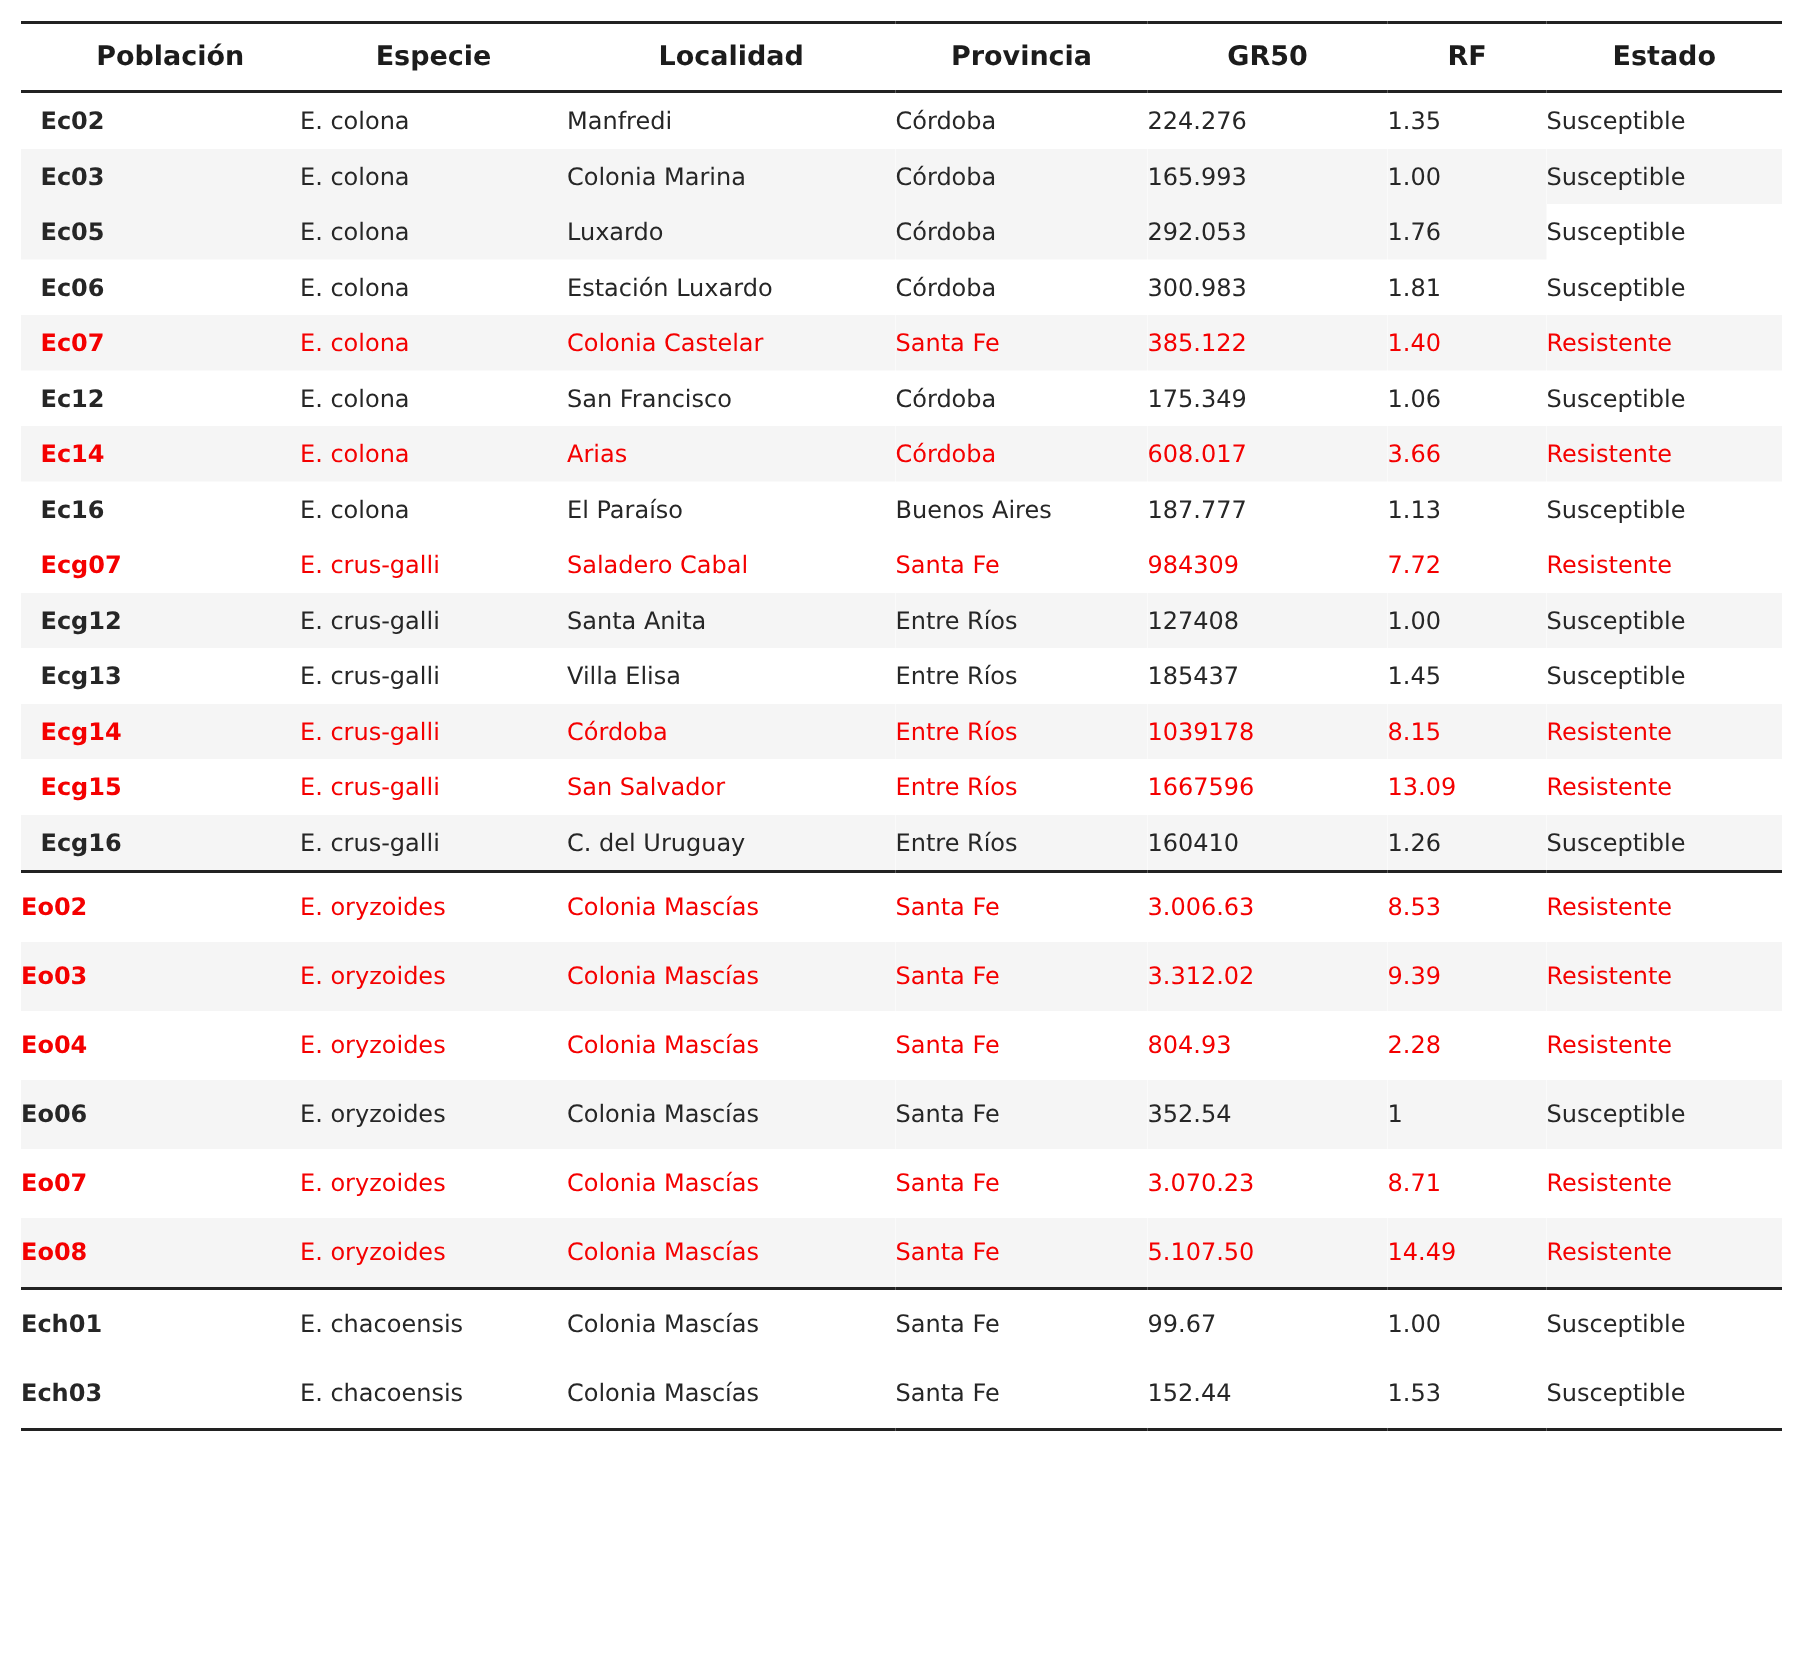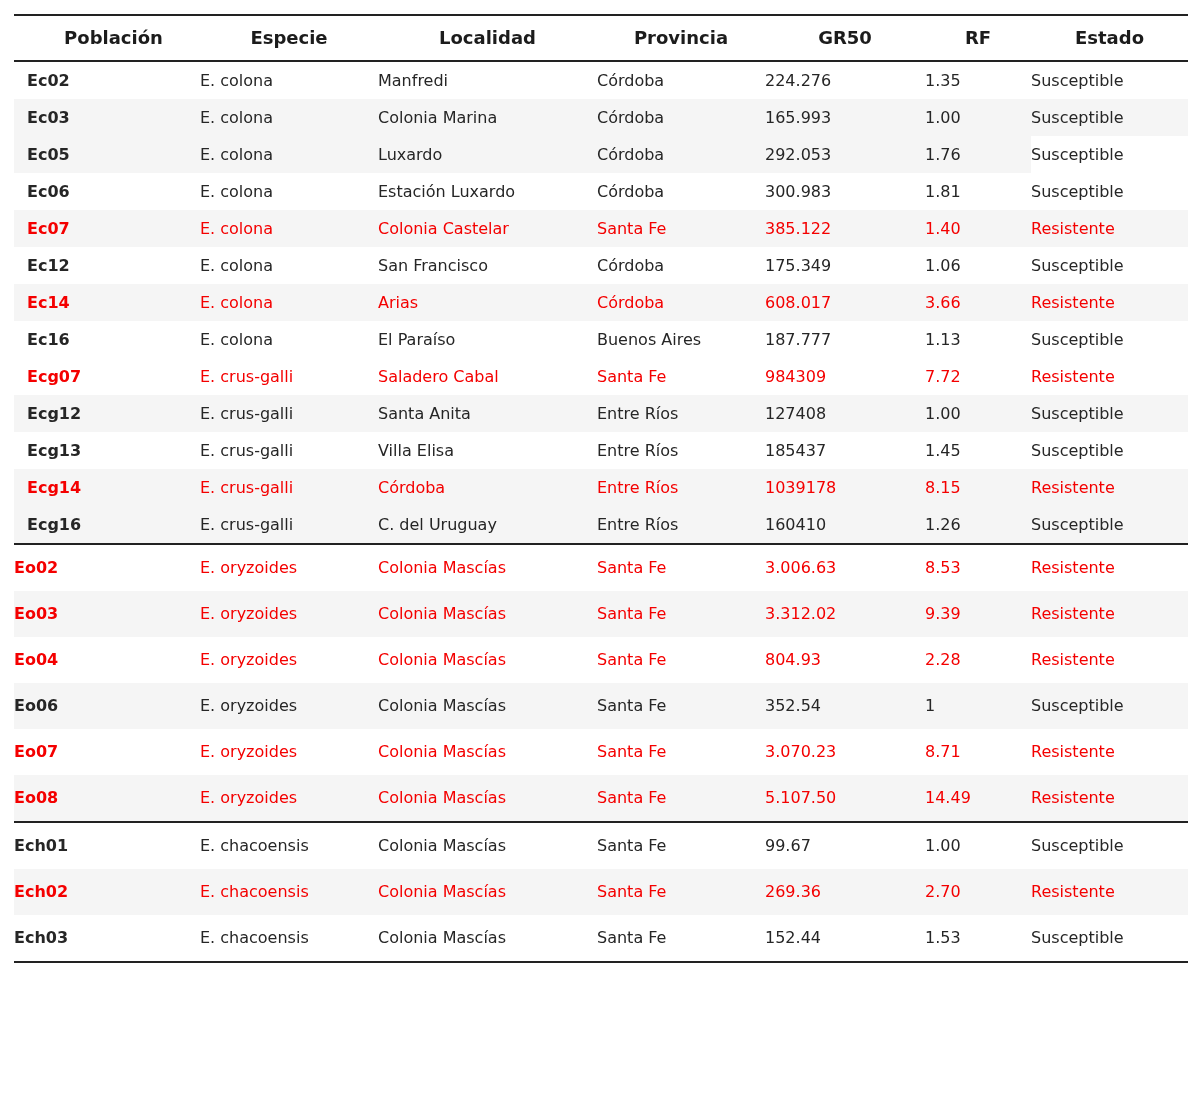--- a/index.html
+++ b/index.html
@@ -186,20 +186,29 @@
   </tr>
       <tr class="resistente stripe">
     <td class="col-poblacion">Ecg14</td>
     <td class="col-especie">E. crus-galli</td>
     <td class="col-localidad">Córdoba</td>
     <td class="col-provincia">Entre Ríos</td>
     <td class="col-gr50">1039178</td>
     <td class="col-rf">8.15</td>
     <td class="col-estado">Resistente</td>
   </tr>
+      <tr class="resistente">
+    <td class="col-poblacion">Ecg15</td>
+    <td class="col-especie">E. crus-galli</td>
+    <td class="col-localidad">San Salvador</td>
+    <td class="col-provincia">Entre Ríos</td>
+    <td class="col-gr50">1667596</td>
+    <td class="col-rf">13.09</td>
+    <td class="col-estado">Resistente</td>
+  </tr>
       <tr class="stripe">
     <td class="col-poblacion">Ecg16</td>
     <td class="col-especie">E. crus-galli</td>
     <td class="col-localidad">C. del Uruguay</td>
     <td class="col-provincia">Entre Ríos</td>
     <td class="col-gr50">160410</td>
     <td class="col-rf">1.26</td>
     <td class="col-estado">Susceptible</td>
   </tr>
       <tr class="resistente group-start tall">
@@ -258,29 +267,20 @@
   </tr>
       <tr class="group-start tall">
     <td class="col-poblacion">Ech01</td>
     <td class="col-especie">E. chacoensis</td>
     <td class="col-localidad">Colonia Mascías</td>
     <td class="col-provincia">Santa Fe</td>
     <td class="col-gr50">99.67</td>
     <td class="col-rf">1.00</td>
     <td class="col-estado">Susceptible</td>
   </tr>
-      <tr class="resistente stripe tall">
-    <td class="col-poblacion">Ech02</td>
-    <td class="col-especie">E. chacoensis</td>
-    <td class="col-localidad">Colonia Mascías</td>
-    <td class="col-provincia">Santa Fe</td>
-    <td class="col-gr50">269.36</td>
-    <td class="col-rf">2.70</td>
-    <td class="col-estado">Resistente</td>
-  </tr>
       <tr class="tall">
     <td class="col-poblacion">Ech03</td>
     <td class="col-especie">E. chacoensis</td>
     <td class="col-localidad">Colonia Mascías</td>
     <td class="col-provincia">Santa Fe</td>
     <td class="col-gr50">152.44</td>
     <td class="col-rf">1.53</td>
     <td class="col-estado">Susceptible</td>
   </tr>
     </tbody>

